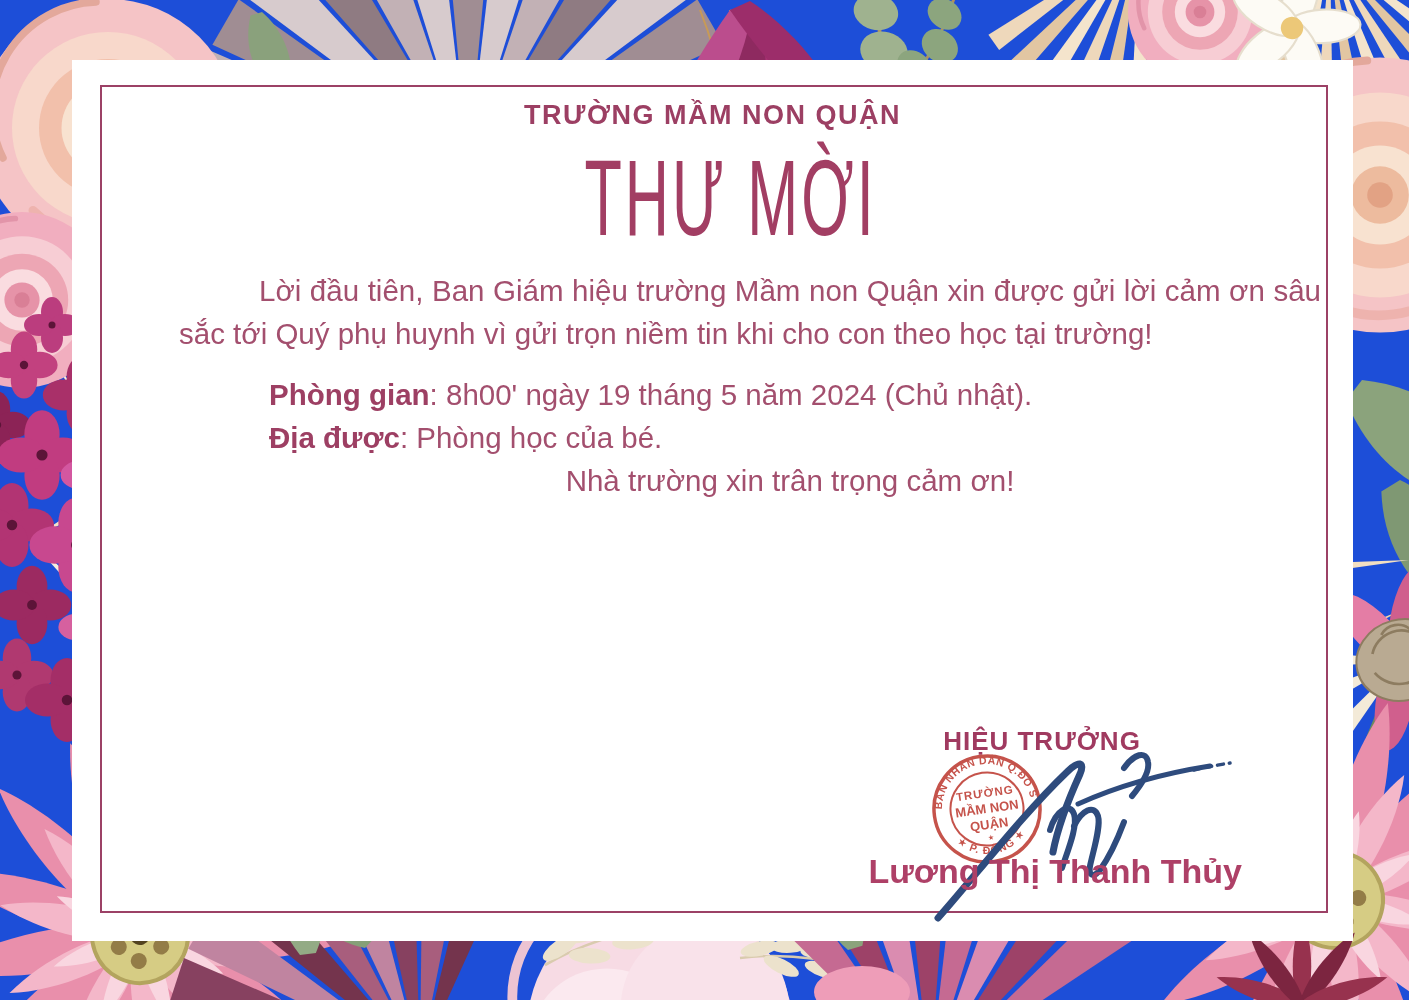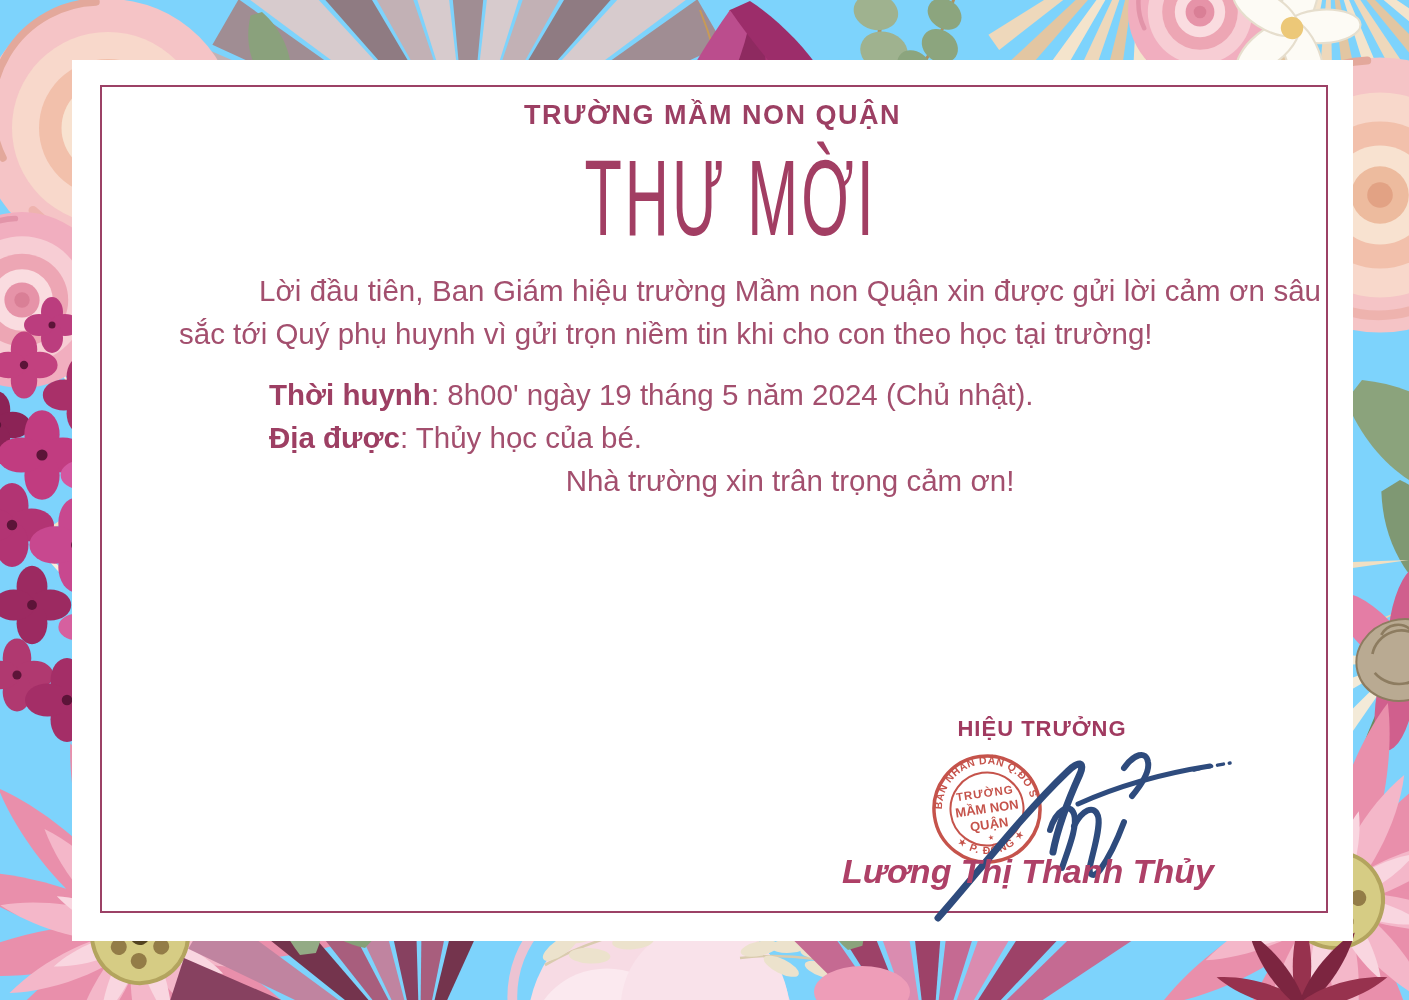--- a/index.html
+++ b/index.html
@@ -1,40 +1,40 @@
 <!DOCTYPE html>
 <html><head>
 <meta charset="utf-8">
 <style>
   html,body{margin:0;padding:0;background:#fff;}
-  .stage{position:relative;width:1409px;height:1000px;overflow:hidden;background:#7dd3fc;
+  .stage{position:relative;width:1409px;height:1000px;overflow:hidden;background:#1d4ed8;
          font-family:"Liberation Sans","DejaVu Sans",sans-serif;}
   .floral{position:absolute;left:0;top:0;width:1409px;height:1000px;}
   .card{position:absolute;left:72px;top:60px;width:1281px;height:881px;background:#ffffff;}
   .inner-border{position:absolute;left:28px;top:25px;right:25px;bottom:28px;
                 border:2px solid #9c4166;}
   .school{position:absolute;top:40px;left:0;right:0;text-align:center;
           font-size:27px;font-weight:700;letter-spacing:1.5px;color:#9c3f63;}
   .title-wrap{position:absolute;top:76px;left:0;right:0;text-align:center;height:120px;padding-left:36px;}
   .title-wrap span{display:inline-block;font-size:102px;font-weight:400;letter-spacing:5px;
           transform:scale(0.60,1.06);transform-origin:center top;color:#a23e63;}
   .content{position:absolute;left:63px;top:209px;width:1142px;font-size:29.5px;
            line-height:43px;text-align:justify;color:#a34f6e;margin-left:44px;}
   .content p{margin:0;text-indent:80px;}
   .details{margin-top:18px;}
   .details p{text-indent:0;padding-left:90px;}
   .details b{font-weight:700;color:#9d3f63;}
   .closing{margin-top:24px;}
   .thanks{text-align:center;}
   .sign-block{position:absolute;left:770px;top:650px;width:400px;height:250px;}
-  .role{position:absolute;top:6px;left:0;right:0;text-align:center;font-size:22px;
+  .role{position:absolute;top:16px;left:0;right:0;text-align:center;font-size:26px;
         font-weight:700;letter-spacing:1px;color:#a03a60;}
   .sign-svg{position:absolute;left:0;top:0;width:400px;height:250px;}
-  .name{position:absolute;top:142px;left:0;right:0;text-align:left;font-size:34px;
-        font-weight:700;color:#ae4067;white-space:nowrap;font-style:italic;}
+  .name{position:absolute;top:142px;left:0;right:0;text-align:right;font-size:34px;
+        font-weight:700;color:#ae4067;white-space:nowrap;}
 </style>
 </head>
 <body>
 
 <div class="stage">
 
   <svg class="floral" viewBox="0 0 1409 1000" aria-hidden="true">
     <defs>
       <path id="dpetal" d="M0,8 C15,-20 13,-70 0,-102 C-13,-70 -15,-20 0,8 Z"></path>
       <path id="leaf" d="M0,0 C10,-26 34,-44 62,-46 C58,-18 38,4 6,8 Z"></path>
@@ -321,22 +321,22 @@
 
     <div class="school">TRƯỜNG MẦM NON QUẬN</div>
 
     <div class="title-wrap">
       <span>THƯ MỜI</span>
     </div>
 
     <div class="content">
       <p>Lời đầu tiên, Ban Giám hiệu trường Mầm non Quận xin được gửi lời cảm ơn sâu sắc tới Quý phụ huynh vì gửi trọn niềm tin khi cho con theo học tại trường!</p>
       <div class="details">
-        <p><b>Thời huynh</b><span>: 8h00' ngày 19 tháng 5 năm 2024 (Chủ nhật).</span></p>
-        <p><b>Địa được</b><span>: Thủy học của bé.</span></p>
+        <p><b>Phòng gian</b><span>: 8h00' ngày 19 tháng 5 năm 2024 (Chủ nhật).</span></p>
+        <p><b>Địa được</b><span>: Phòng học của bé.</span></p>
       </div>
       <p class="thanks">Nhà trường xin trân trọng cảm ơn!</p>
     </div>
 
     <div class="sign-block">
       <div class="role">HIỆU TRƯỞNG</div>
 
       <svg class="sign-svg" viewBox="0 0 400 250" aria-hidden="true">
 
         <g transform="translate(145,99) rotate(-8)" opacity="0.92">

